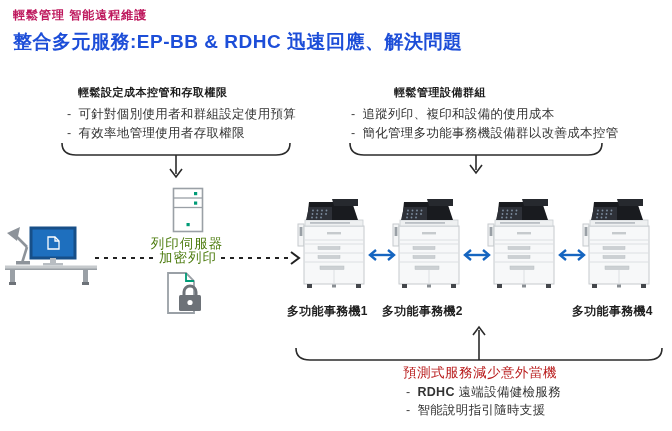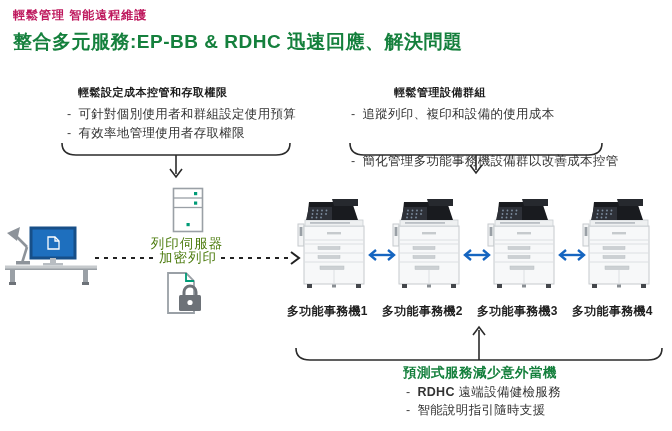--- a/index.html
+++ b/index.html
@@ -2,27 +2,27 @@
 <html><head>
 <meta charset="utf-8">
 <style>
   html,body{margin:0;padding:0;background:#fff;}
   .canvas{
     position:relative;width:672px;height:431px;background:#ffffff;overflow:hidden;
     font-family:"Liberation Sans","DejaVu Sans",sans-serif;
   }
   .abs{position:absolute;white-space:nowrap;}
   .title1{font-size:12px;font-weight:bold;color:#be185d;letter-spacing:1px;}
-  .title2{font-size:19px;font-weight:bold;color:#15803d;letter-spacing:0.5px;}
+  .title2{font-size:19px;font-weight:bold;color:#1d4ed8;letter-spacing:0.5px;}
   .co-title{font-size:11px;font-weight:bold;color:#1a1a1a;letter-spacing:0.5px;}
   .bullet{font-size:12.5px;color:#333;letter-spacing:0.3px;}
   .bullet .mk{margin-right:7px;color:#444;}
   .flow-label{font-size:13.5px;color:#4d7c0f;text-align:center;letter-spacing:1px;}
   .printer-label{font-size:12px;font-weight:bold;color:#1f1f1f;text-align:left;letter-spacing:0.3px;}
-  .b-title{font-size:13.5px;font-weight:bold;color:#15803d;text-align:center;letter-spacing:0.5px;}
+  .b-title{font-size:13.5px;font-weight:normal;color:#b91c1c;text-align:center;letter-spacing:0.5px;}
   svg{display:block;}
   .defs{position:absolute;width:0;height:0;overflow:hidden;}
 </style>
 </head>
 <body>
 
 <div class="canvas">
 
   <svg class="defs" aria-hidden="true">
     <symbol id="printer-sym" viewBox="0 0 76 96">
@@ -80,21 +80,21 @@
   <svg class="abs" style="left:60px;top:142px;" width="232" height="38">
     <path d="M2,1 Q2,13 16,13 L216,13 Q230,13 230,1" fill="none" stroke="#2b2b2b" stroke-width="1.6"></path>
     <line x1="116" y1="13" x2="116" y2="32" stroke="#2b2b2b" stroke-width="1.6"></line>
     <polyline points="110,27 116,35 122,27" fill="none" stroke="#2b2b2b" stroke-width="1.6"></polyline>
   </svg>
 
   <div class="abs co-title" style="left:362px;top:85px;padding-left:32px;">輕鬆管理設備群組</div>
   <div class="abs bullet" style="left:351px;top:106px;">
     <span class="mk">-</span><span>追蹤列印、複印和設備的使用成本</span>
   </div>
-  <div class="abs bullet" style="left:351px;top:125px;margin-top:28px;">
+  <div class="abs bullet" style="left:351px;top:125px;">
     <span class="mk">-</span><span>簡化管理多功能事務機設備群以改善成本控管</span>
   </div>
   <svg class="abs" style="left:348px;top:142px;" width="256" height="34">
     <path d="M2,1 Q2,13 16,13 L240,13 Q254,13 254,1" fill="none" stroke="#2b2b2b" stroke-width="1.6"></path>
     <line x1="128" y1="13" x2="128" y2="28" stroke="#2b2b2b" stroke-width="1.6"></line>
     <polyline points="122,23 128,31 134,23" fill="none" stroke="#2b2b2b" stroke-width="1.6"></polyline>
   </svg>
 
   <svg class="abs" style="left:3px;top:226px;" width="96" height="62" viewBox="0 0 96 62">
     <g>
@@ -165,21 +165,20 @@
     </svg>
   <svg class="abs" style="left:461px;top:248px;" width="32" height="14">
       <use href="#dbl-arrow-sym"></use>
     </svg>
   <svg class="abs" style="left:556px;top:248px;" width="32" height="14">
       <use href="#dbl-arrow-sym"></use>
     </svg>
 
   <div class="abs printer-label" style="left:287px;top:303px;width:95px;">多功能事務機1</div>
   <div class="abs printer-label" style="left:382px;top:303px;width:95px;">多功能事務機2</div>
-  <div class="abs printer-label" style="left:477px;top:303px;width:95px;">多功能事務機3</div>
   <div class="abs printer-label" style="left:572px;top:303px;width:95px;">多功能事務機4</div>
 
   <svg class="abs" style="left:294px;top:324px;" width="370" height="40">
     <path d="M2,24 Q2,36 16,36 L354,36 Q368,36 368,24" fill="none" stroke="#2b2b2b" stroke-width="1.6"></path>
     <line x1="185" y1="36" x2="185" y2="6" stroke="#2b2b2b" stroke-width="1.6"></line>
     <polyline points="179,11 185,3 191,11" fill="none" stroke="#2b2b2b" stroke-width="1.6"></polyline>
   </svg>
 
   <div class="abs b-title" style="left:390px;top:364px;width:180px;">預測式服務減少意外當機</div>
   <div class="abs bullet" style="left:406px;top:384px;">

